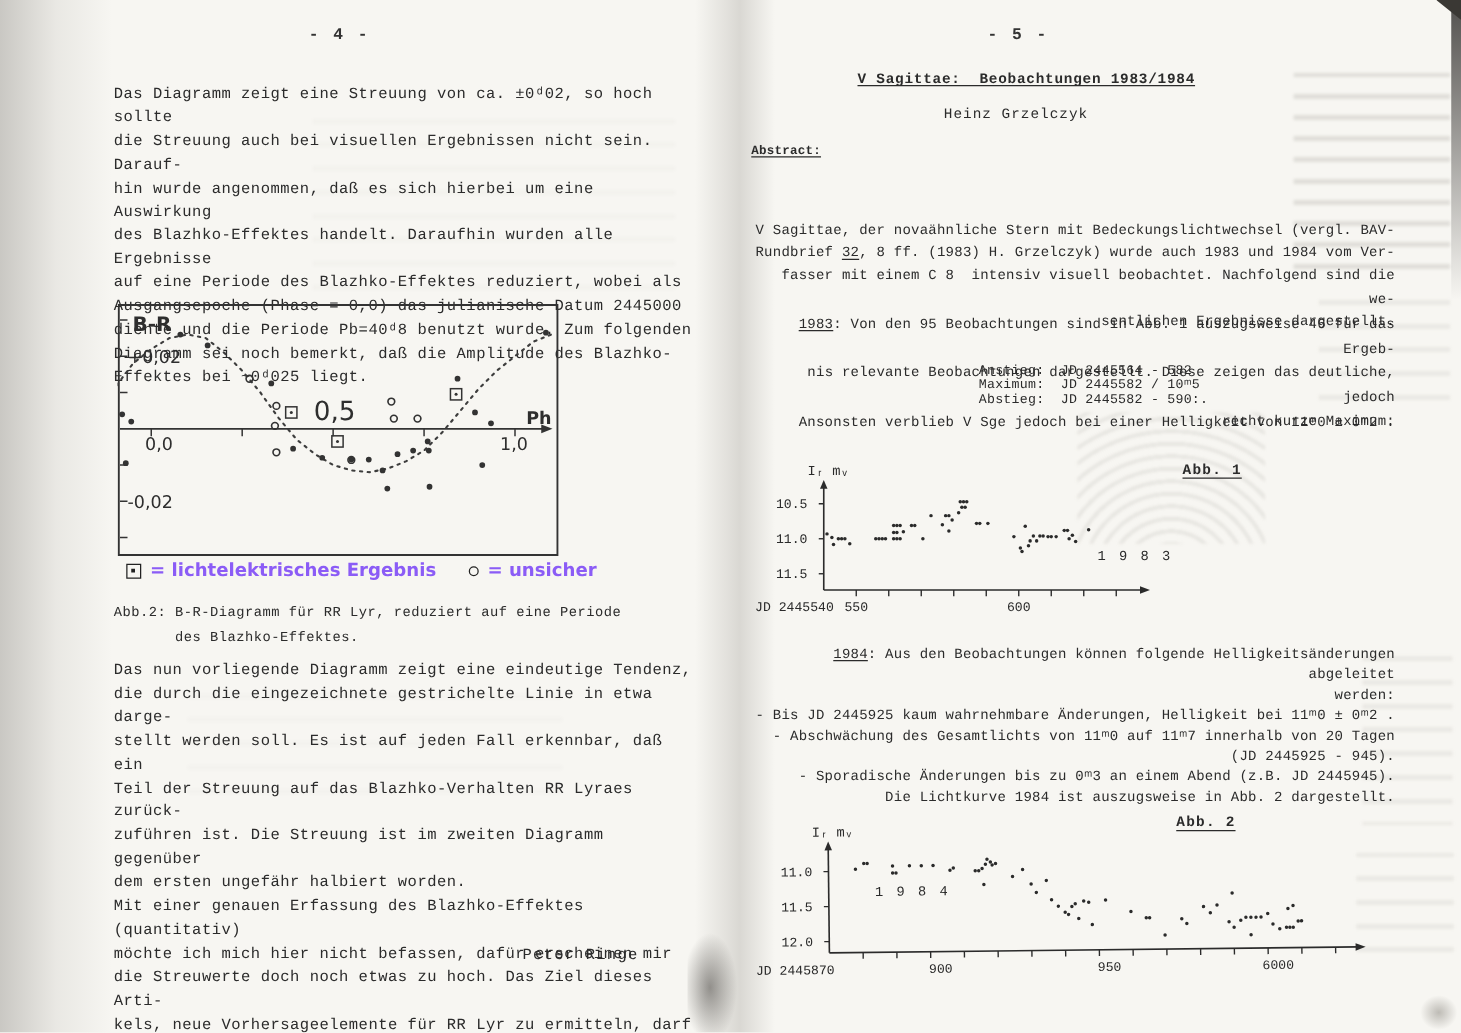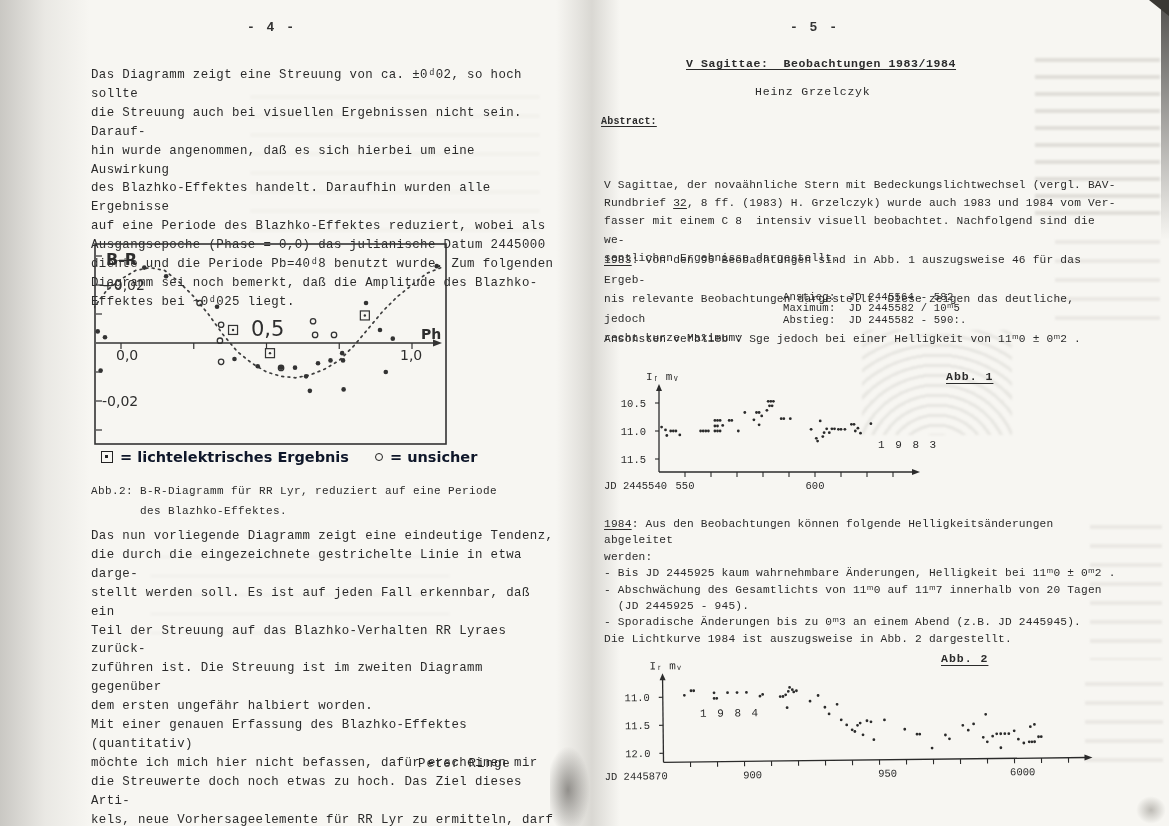--- a/index.html
+++ b/index.html
@@ -19,33 +19,33 @@
     clip-path:polygon(100% 0,0 0,100% 100%);}
   .smudge-br{position:absolute;left:1136px;top:796px;width:30px;height:28px;
     background:radial-gradient(ellipse,rgba(120,116,108,.45),rgba(120,116,108,0) 70%);}
   .bleed{position:absolute;filter:blur(1.2px);pointer-events:none;}
   .bleed-lines{background:repeating-linear-gradient(180deg,rgba(122,117,106,.18) 0 4px,rgba(0,0,0,0) 4px 17px);}
   .bleed-soft{background:repeating-linear-gradient(180deg,rgba(128,123,112,.10) 0 4px,rgba(0,0,0,0) 4px 19px);}
   .bleed-wave{background:repeating-radial-gradient(circle at 50% 130%,rgba(130,126,116,.13) 0 3px,rgba(0,0,0,0) 3px 10px);}
   
   .tw{position:absolute;white-space:pre-wrap;}
   .p4-body{font-size:12.4px;line-height:18.9px;letter-spacing:.4px;}
-  .p5-body{font-size:11.2px;line-height:18.2px;letter-spacing:.2px;}
+  .p5-body{font-size:11.2px;line-height:18.2px;letter-spacing:.2px;text-align:right;}
   .hdr{font-size:13px;letter-spacing:2px;font-weight:bold;color:#333;}
   .u{text-decoration:underline;text-underline-offset:2px;}
   .title5{font-size:11.5px;font-weight:bold;letter-spacing:.6px;}
   .author5{font-size:11.5px;letter-spacing:.8px;}
   .abstract{font-size:10px;line-height:14.6px;font-weight:bold;letter-spacing:.2px;}
   .smallblock{font-size:10.6px;line-height:11.4px;letter-spacing:.2px;}
   .caption{font-size:11px;line-height:19.5px;letter-spacing:.4px;}
   .sig{font-size:12.4px;letter-spacing:1px;}
   .figlabel{font-size:11.5px;font-weight:bold;letter-spacing:1px;text-decoration:underline;text-underline-offset:3px;}
   
   .legend{position:absolute;left:101px;top:449px;font-family:"DejaVu Sans",sans-serif;
-          font-size:14.5px;font-weight:bold;color:#0f172a;display:flex;align-items:center;}
+          font-size:14.5px;font-weight:bold;color:#8b5cf6;display:flex;align-items:center;}
   .sym-square{display:inline-block;width:10px;height:10px;border:1.7px solid #222;position:relative;margin-right:7px;}
   .sym-square::after{content:"";position:absolute;left:3px;top:3px;width:3px;height:3px;background:#222;}
   .sym-circle{display:inline-block;width:6px;height:6px;border:1.7px solid #222;border-radius:50%;margin:0 7px 0 26px;}
   svg text{font-family:"Liberation Mono","DejaVu Sans Mono",monospace;fill:#2b2b2b;}
   svg text.hand{font-family:"DejaVu Sans",sans-serif;fill:#2e2e2e;}
   #svg-abb2{transform:rotate(-0.65deg);transform-origin:0 50%;}
 </style>
 </head>
 <body>
 

